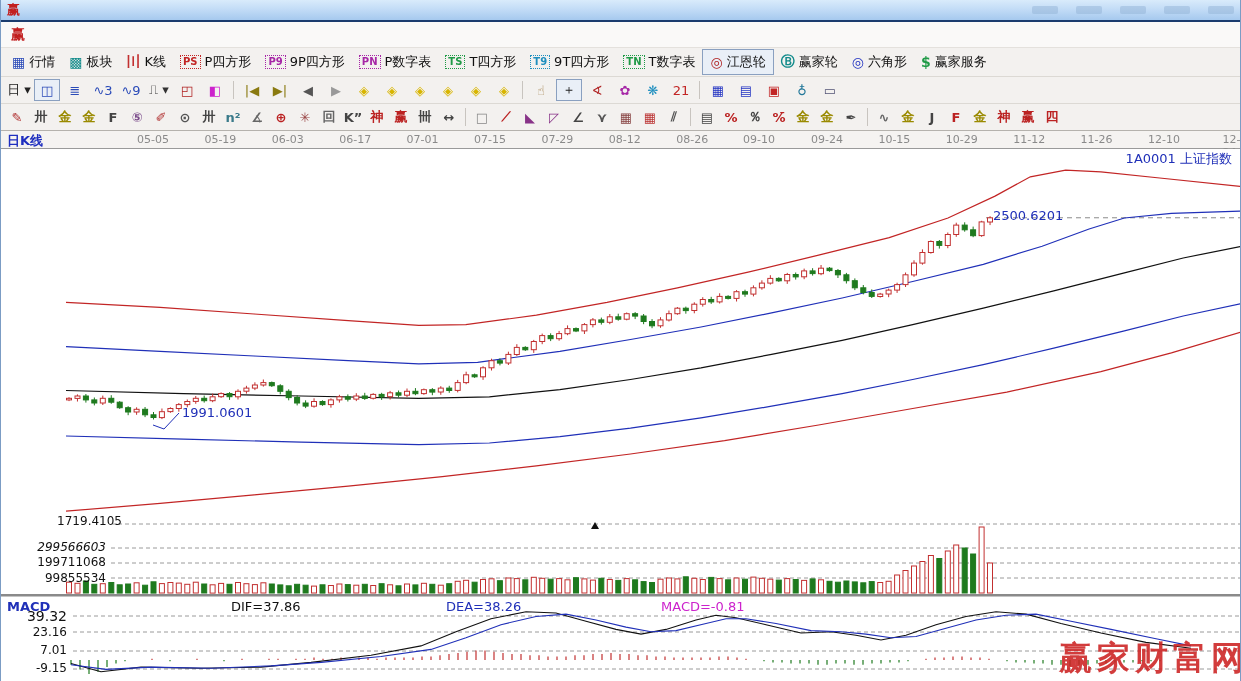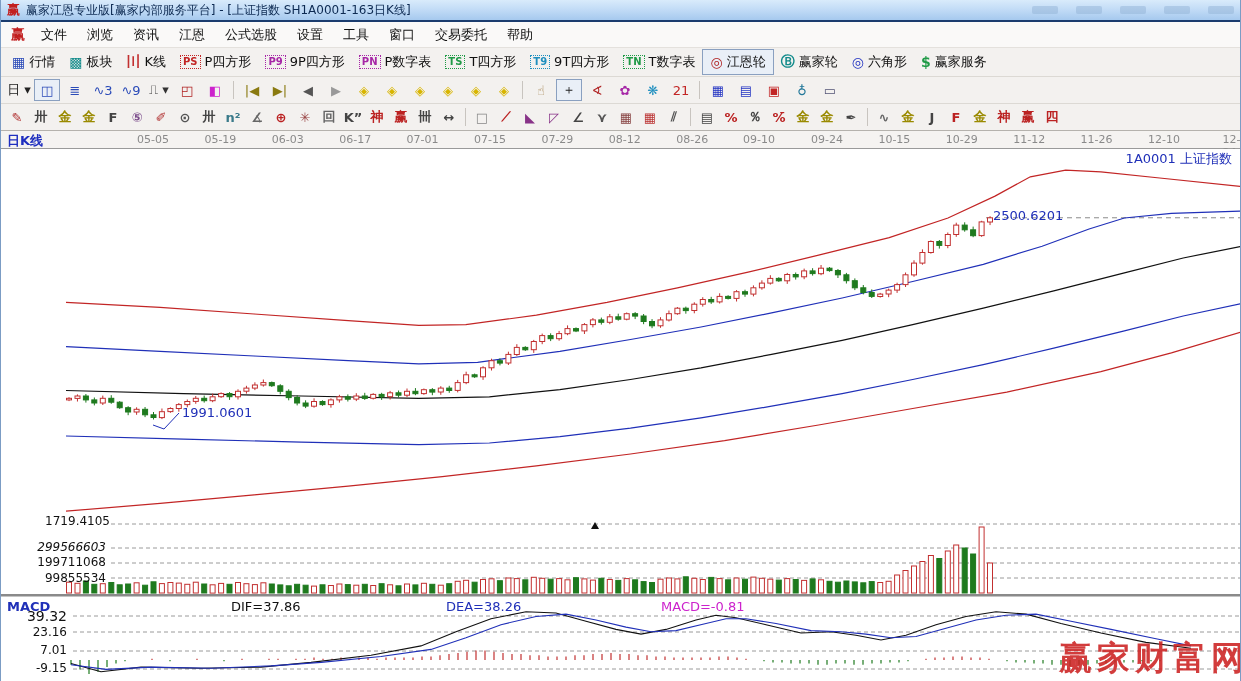--- a/index.html
+++ b/index.html
@@ -46,44 +46,31 @@
   .watermark{font-family:"DejaVu Serif","Liberation Serif",serif;font-weight:bold;font-size:33px;
              color:#cc2222;opacity:.88;letter-spacing:5px;}
 </style>
 </head>
 <body>
 
 <div class="page">
 
   <div class="titlebar">
     <span class="app-logo">赢</span>
-    <span>赢家江恩专业版[赢家内部服务平台] - [上证指数  SH1A0001-163日K线]</span>
     <div class="tb-ghosts">
       <span class="tb-ghost"></span>
       <span class="tb-ghost"></span>
       <span class="tb-ghost"></span>
       <span class="tb-ghost"></span>
       <span class="tb-ghost"></span>
     </div>
   </div>
 
   <div class="menubar">
     <span class="menu-logo">赢</span>
-    <div id="menu-items" style="display:flex;height:100%;">
-        <span class="menu-item">文件</span>
-        <span class="menu-item">浏览</span>
-        <span class="menu-item">资讯</span>
-        <span class="menu-item">江恩</span>
-        <span class="menu-item">公式选股</span>
-        <span class="menu-item">设置</span>
-        <span class="menu-item">工具</span>
-        <span class="menu-item">窗口</span>
-        <span class="menu-item">交易委托</span>
-        <span class="menu-item">帮助</span>
-      </div>
   </div>
 
   <div class="tb tb1" id="toolbar1">
       <div class="t1item">
         <span class="t1glyph" style="color:#2a4ab8">▦</span>
         <span>行情</span>
       </div>
       <div class="t1item">
         <span class="t1glyph" style="color:#138b8b">▩</span>
         <span>板块</span>
@@ -697,21 +684,21 @@
         <line x1="1150" y1="511" x2="1150" y2="512.2" stroke="#1e7a1e" stroke-width="1.2"></line>
         <line x1="1159" y1="511" x2="1159" y2="512.2" stroke="#1e7a1e" stroke-width="1.2"></line>
         <polyline points="70,514.5 100,522.8 140,518.1 200,519.2 260,518.1 310,513.4 370,506.3 420,496.9 455,482.8 490,469.8 525,462.8 555,464.0 585,472.2 615,480.4 640,485.1 665,480.4 695,471.0 715,466.3 735,468.7 765,475.7 800,484.0 830,482.8 855,486.3 880,491.0 905,486.3 935,475.7 965,467.5 995,462.8 1025,465.1 1060,474.5 1100,484.0 1145,493.4 1190,499.2" fill="none" stroke="#111111" stroke-width="1.1"></polyline>
         <polyline points="70,515.7 105,520.4 150,518.1 210,519.2 270,516.9 320,513.4 380,507.5 430,500.4 465,488.7 500,475.7 535,467.5 565,465.1 595,471.0 625,478.1 650,482.8 675,481.6 705,474.5 725,469.8 745,469.8 775,474.5 810,481.6 840,482.8 865,485.1 890,488.7 915,487.5 945,479.2 975,471.0 1005,466.3 1035,465.1 1070,472.2 1110,480.4 1155,489.8 1190,496.9" fill="none" stroke="#2030b8" stroke-width="1.1"></polyline>
       </svg>
 
     <div class="overlay c-blue" style="right:8px;top:1px;font-size:13px;">1A0001  上证指数</div>
 
     <div class="overlay c-blue" style="left:992px;top:59px;">2500.6201</div>
     <div class="overlay c-blue" style="left:181px;top:256px;">1991.0601</div>
-    <div class="overlay rlabel" style="left:4px;top:365px;width:105px;font-size:12px;">1719.4105</div>
+    <div class="overlay rlabel" style="left:16px;top:365px;width:105px;font-size:12px;">1719.4105</div>
 
     <div class="overlay rlabel" style="left:0;top:391px;width:105px;font-size:12px;font-style:italic;">299566603</div>
     <div class="overlay rlabel" style="left:0;top:406px;width:105px;font-size:12px;">199711068</div>
     <div class="overlay rlabel" style="left:0;top:422px;width:105px;font-size:12px;">99855534</div>
 
     <div class="overlay c-blue" style="left:6px;top:450px;font-weight:bold;">MACD</div>
     <div class="overlay c-ink" style="left:230px;top:450px;">DIF=37.86</div>
     <div class="overlay c-blue" style="left:445px;top:450px;">DEA=38.26</div>
     <div class="overlay c-mag" style="left:660px;top:450px;">MACD=-0.81</div>
 

